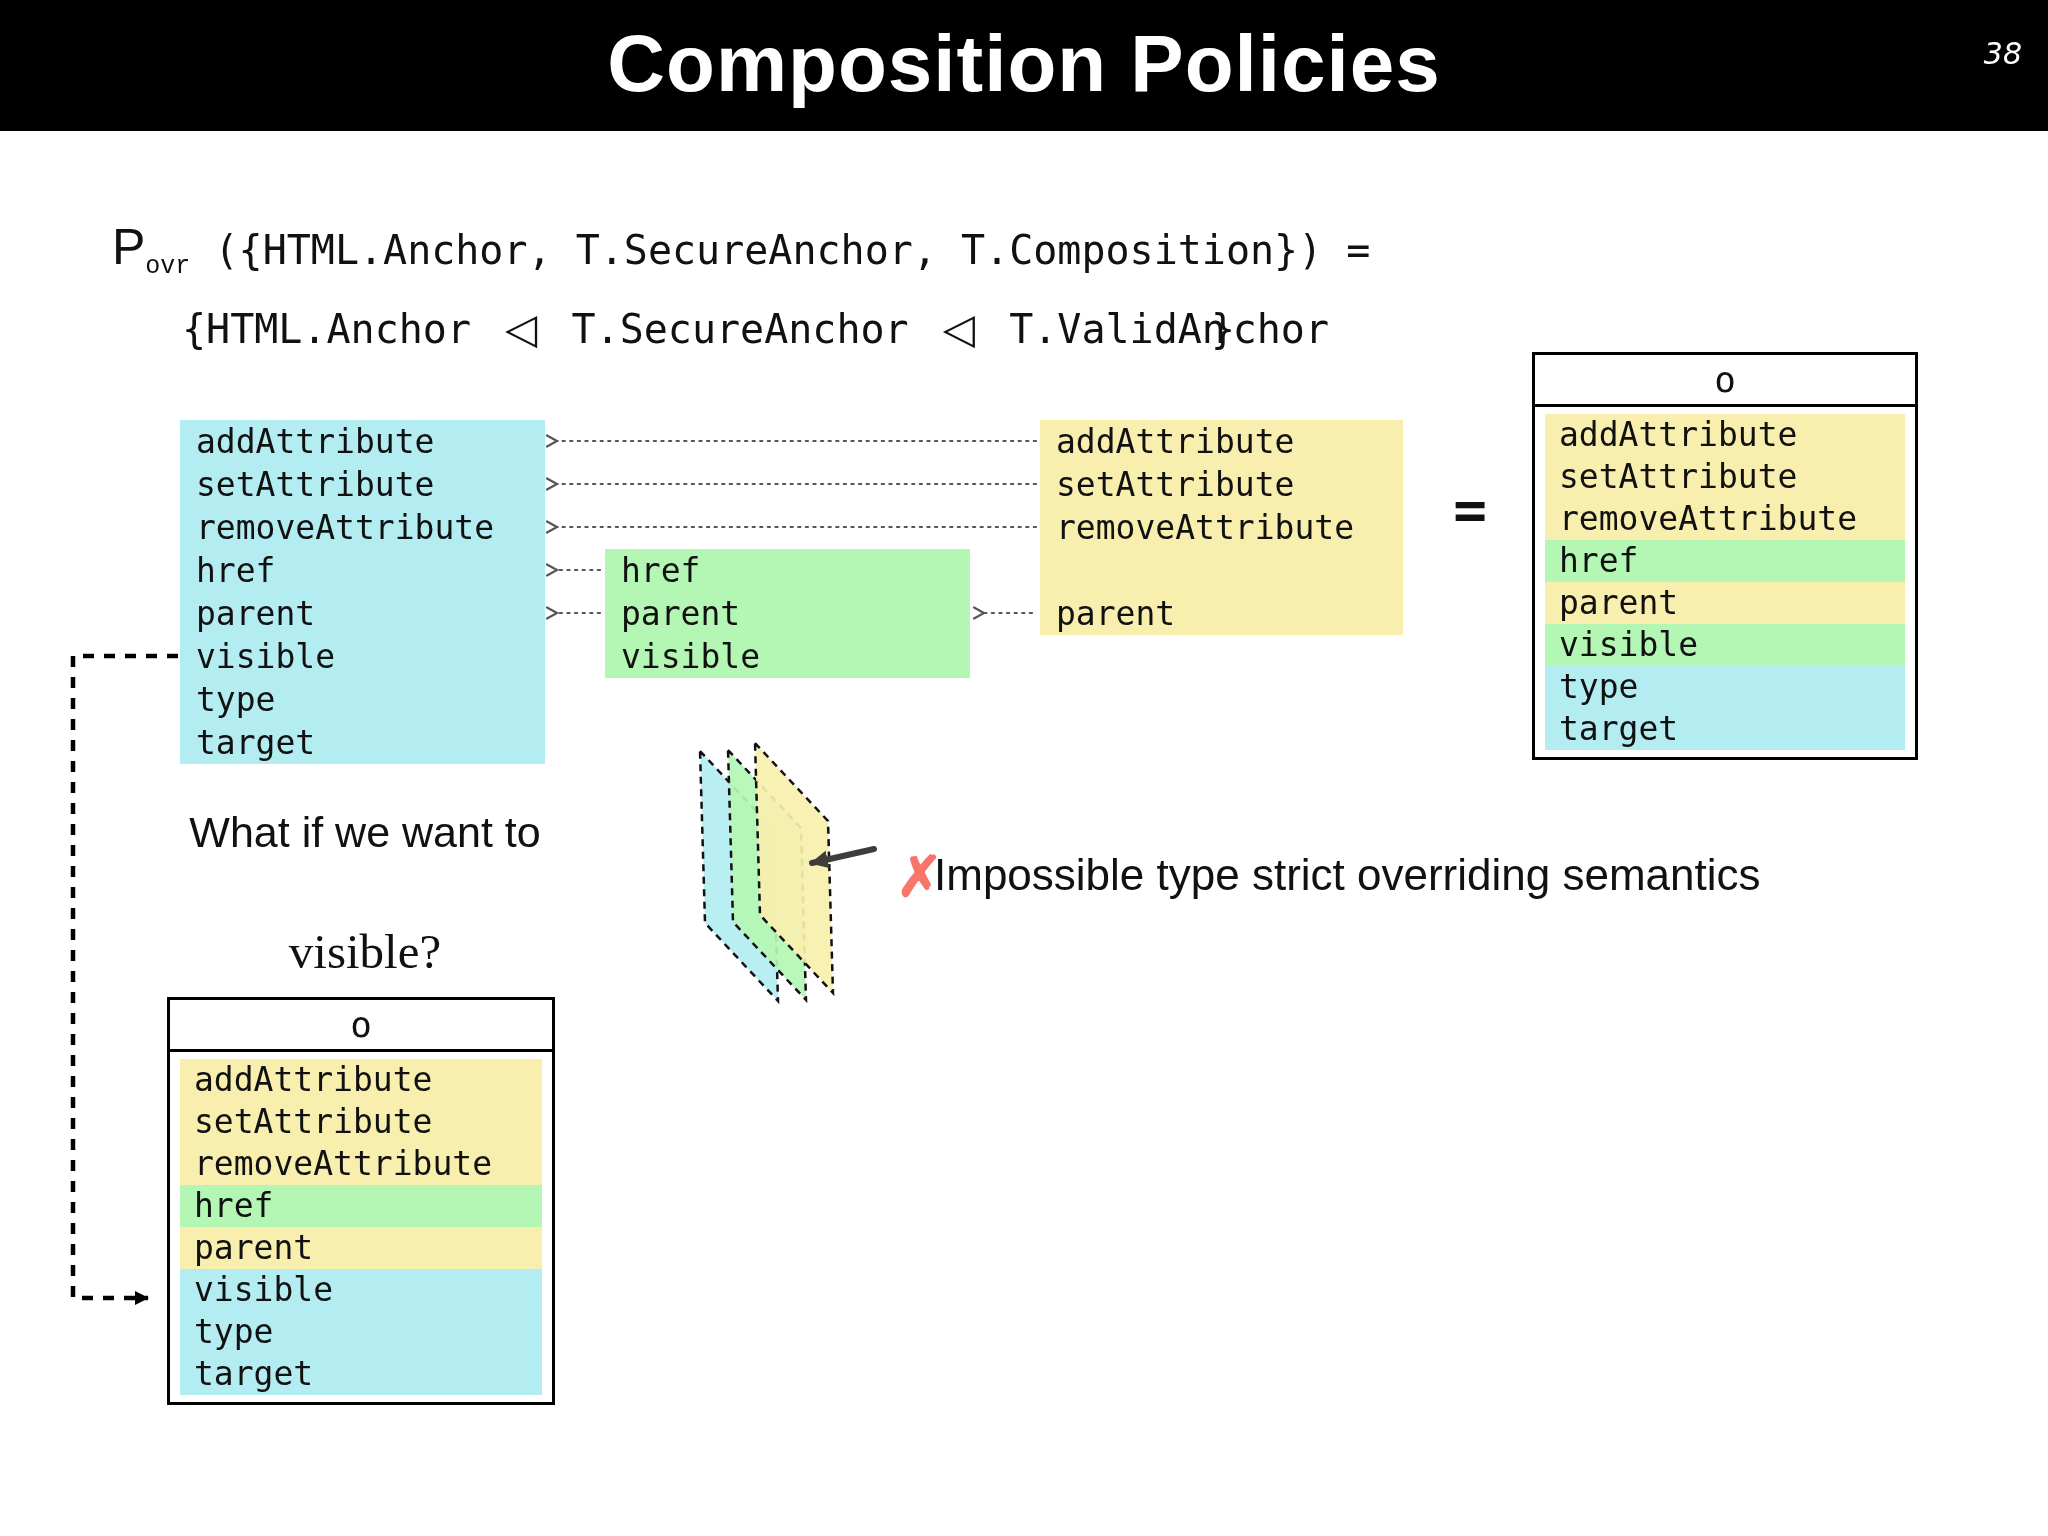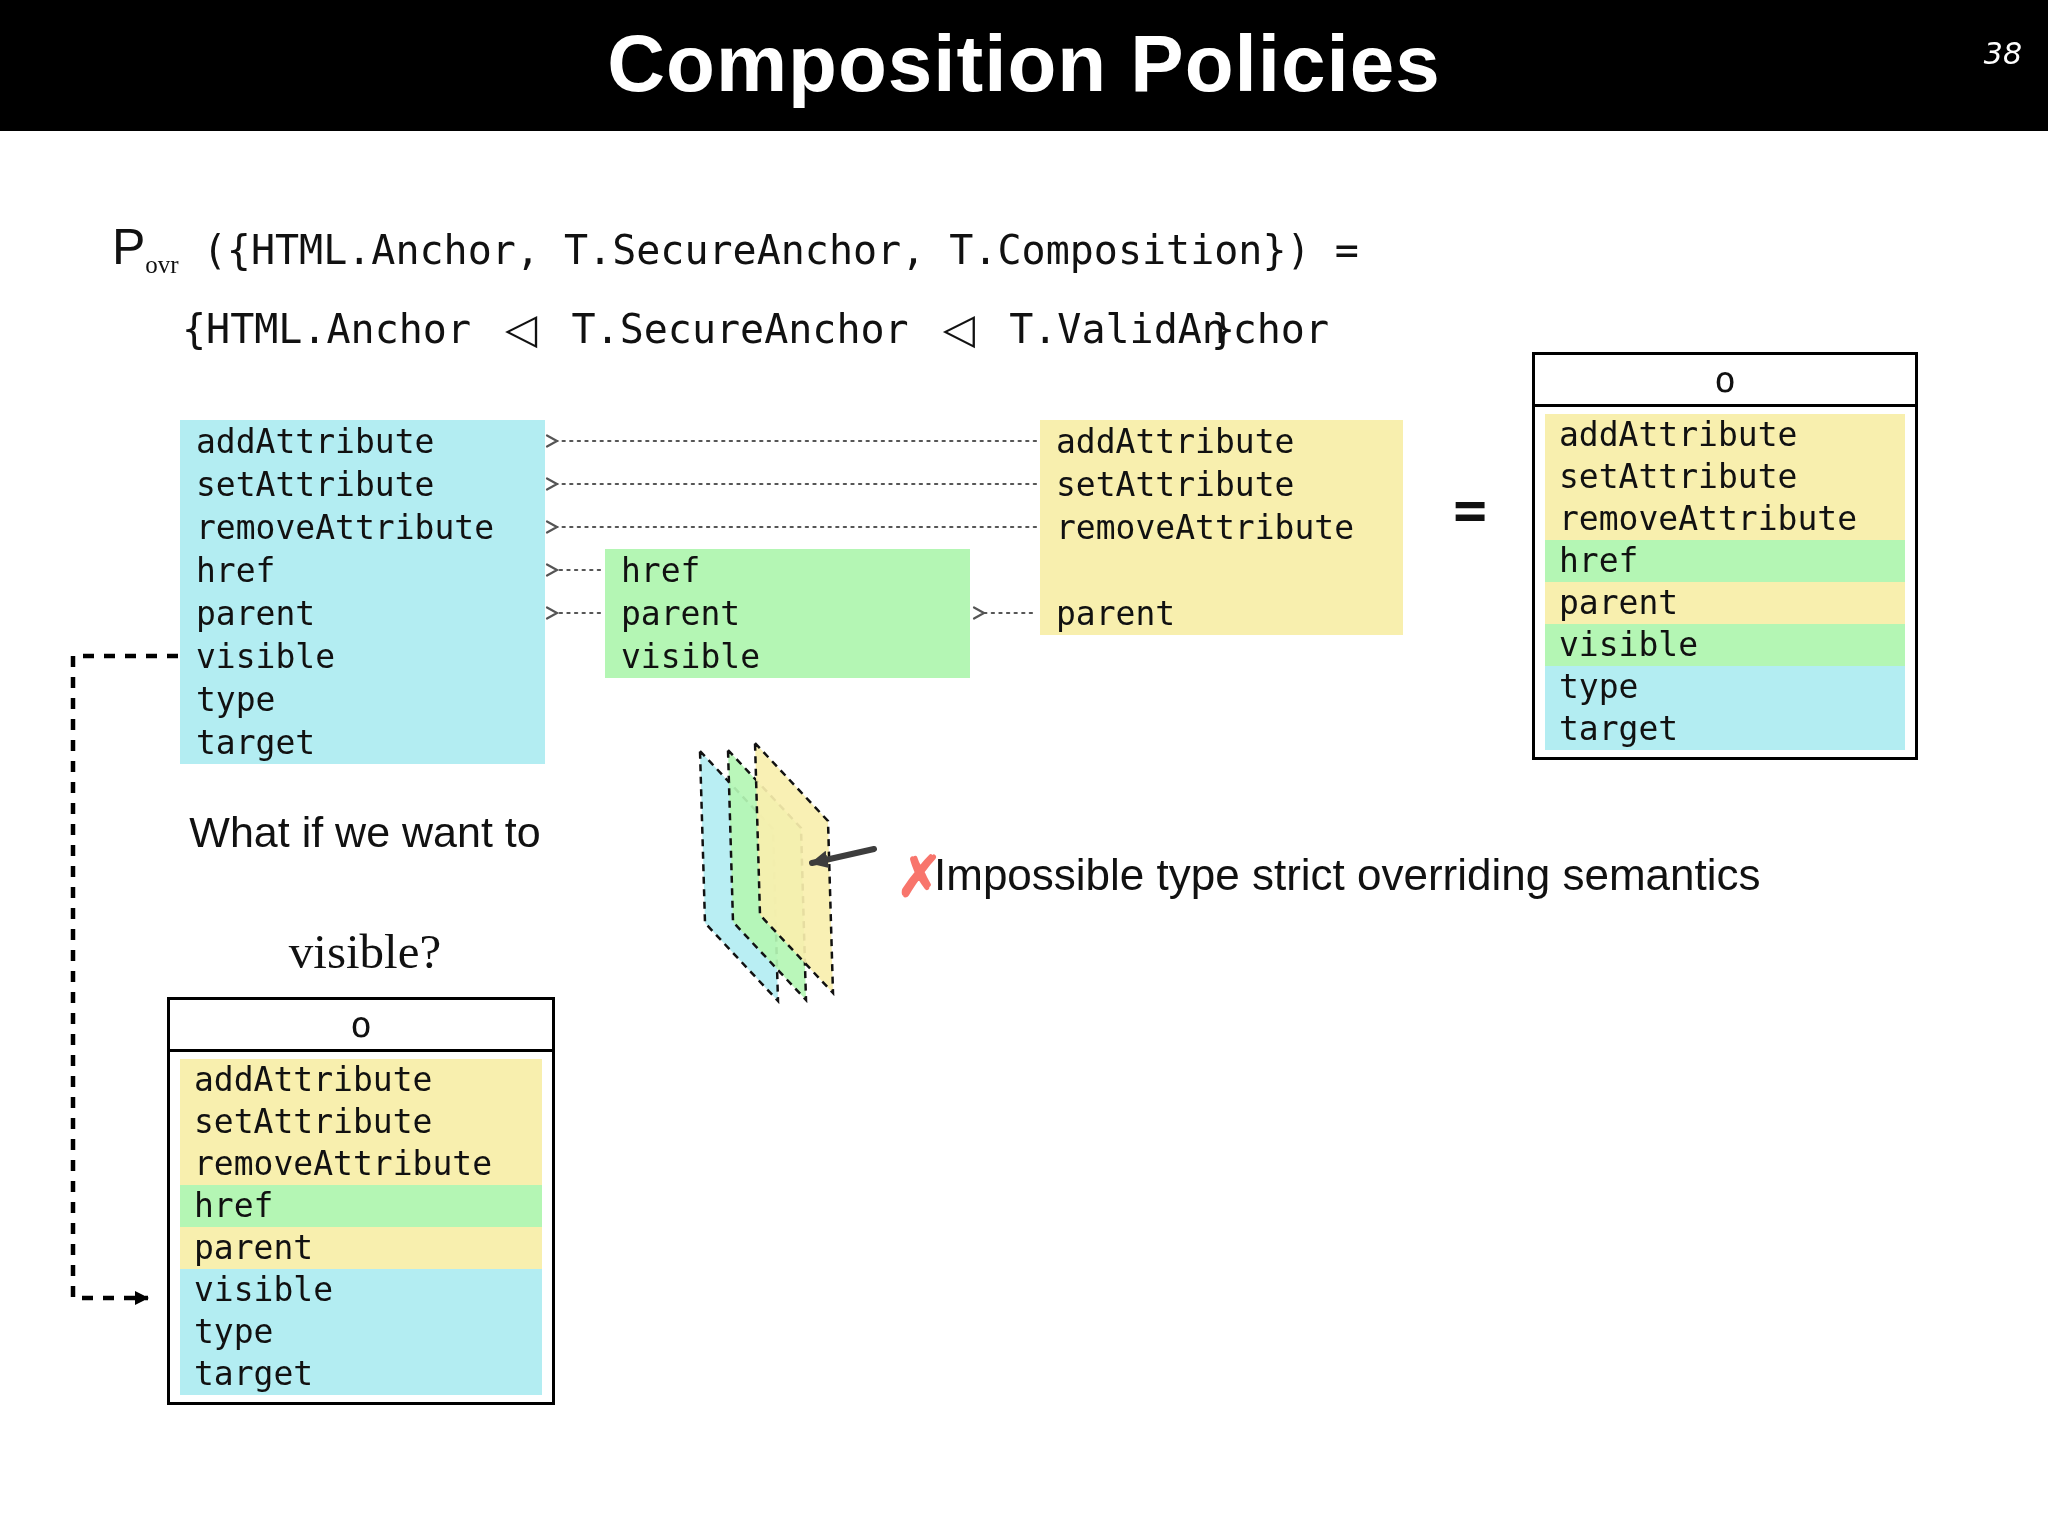--- a/index.html
+++ b/index.html
@@ -7,21 +7,21 @@
          font-family:"Liberation Sans",sans-serif;color:#111;}
   .abs{position:absolute;}
   .mono{font-family:"DejaVu Sans Mono",monospace;}
   
   .titlebar{left:0;top:0;width:2048px;height:131px;background:#000;}
   .title{width:100%;text-align:center;line-height:128px;font-size:80px;font-weight:bold;color:#fff;letter-spacing:1px;}
   .pagenum{position:absolute;right:26px;top:36px;font-size:30px;color:#fff;font-family:"DejaVu Sans",sans-serif;font-style:italic;}
   
   .f1{left:112px;top:218px;font-size:40px;white-space:nowrap;}
   .f1 .P{font-size:50px;font-family:"Liberation Sans",sans-serif;}
-  .f1 sub{font-size:25px;font-family:Liberation Serif, serif;}
+  .f1 sub{font-size:25px;font-family:Liberation Mono, monospace;}
   .f2{left:182px;top:304px;font-size:40px;white-space:nowrap;}
   .tri{font-family:"DejaVu Sans",sans-serif;font-size:42px;padding:0 10px;}
   .obrace{display:inline-block;margin-left:-0.62ch;margin-right:-0.10ch;}
   
   .pbox{box-sizing:border-box;}
   .row{height:43px;line-height:43px;padding-left:16px;font-family:"DejaVu Sans Mono",monospace;font-size:33px;white-space:nowrap;}
   
   .rbox{box-sizing:border-box;border:3px solid #000;background:#fff;}
   .rhead{height:49px;line-height:49px;text-align:center;font-family:"DejaVu Sans Mono",monospace;font-size:36px;border-bottom:3px solid #000;}
   .rrows{margin:7px 10px;}

